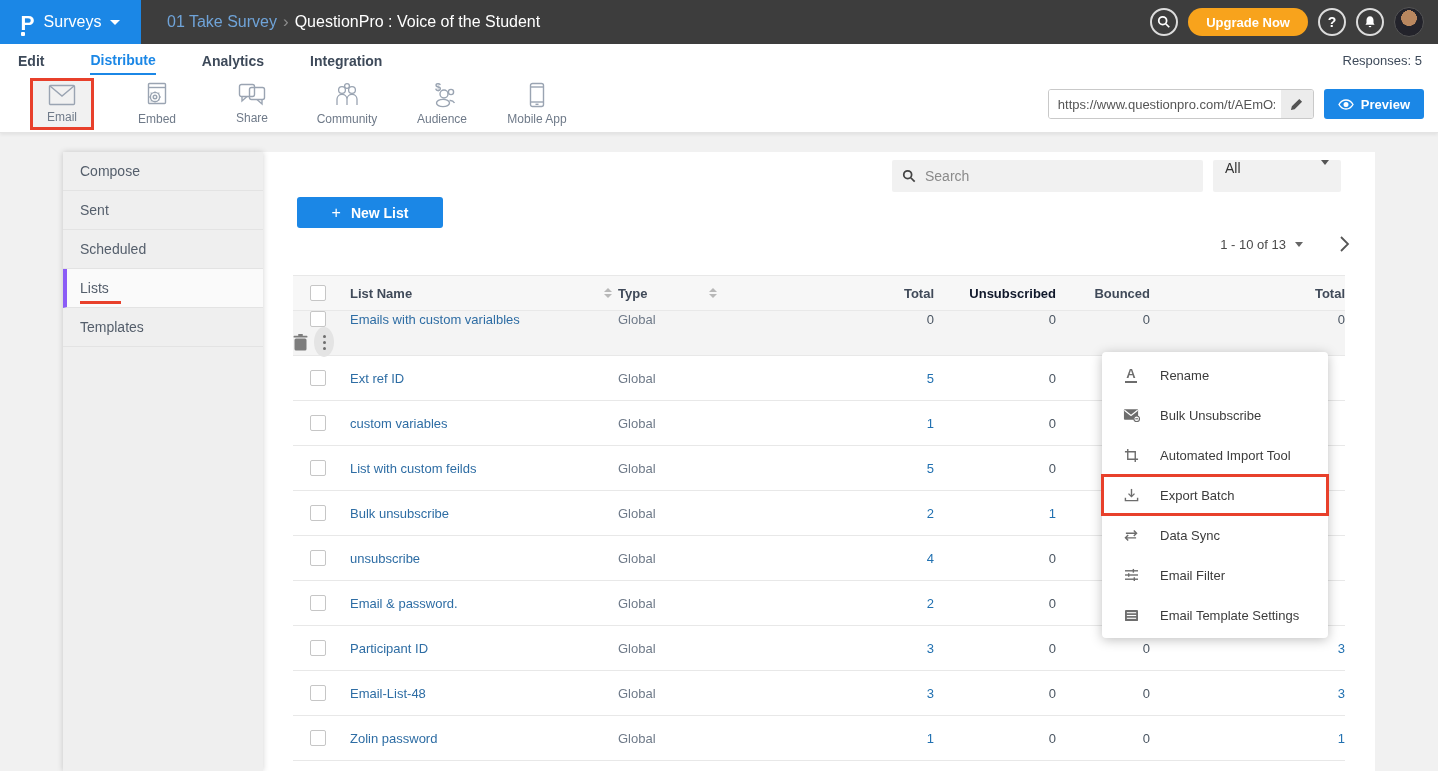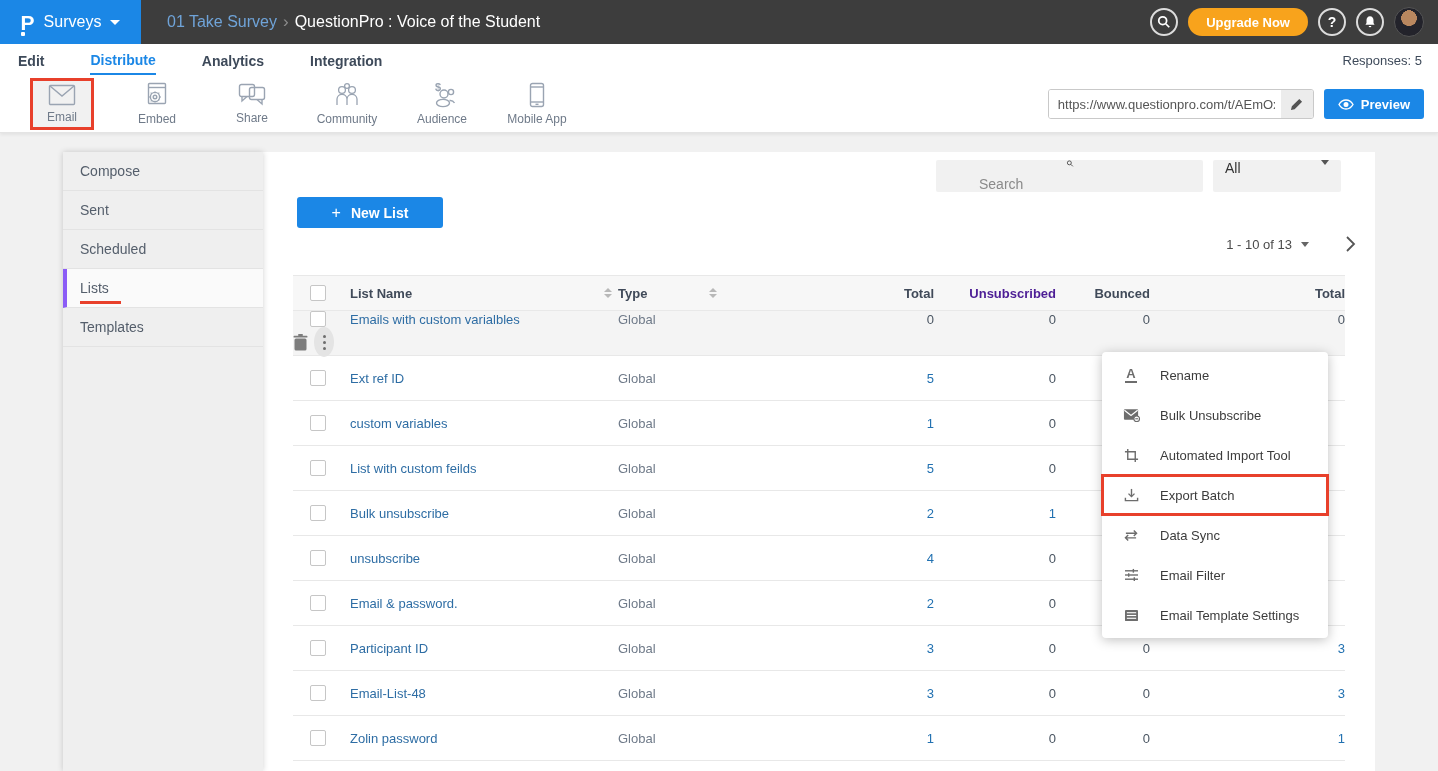--- a/index.html
+++ b/index.html
@@ -43,30 +43,30 @@
   
   .content { height:638px; background:#f1f1f1; padding-top:19px; display:flex; }
   .sidebar { width:200px; margin-left:63px; background:#efefef; box-shadow:0 0 6px rgba(0,0,0,0.18); z-index:2; }
   .side-item { height:39px; display:flex; align-items:center; padding-left:17px; font-size:14px; color:#545e6b; border-bottom:1px solid #e3e3e3; cursor:pointer; position:relative; }
   .side-item.active { background:#fafafa; border-left:4px solid #8b5cf6; padding-left:13px; }
   .red-underline { position:absolute; left:17px; bottom:3px; width:41px; height:3px; background:#e8402b; }
   .side-item.active .red-underline { left:13px; }
 
   .main-panel { width:1112px; background:#fff; position:relative; }
   .searchbar { position:absolute; top:8px; right:34px; display:flex; gap:10px; }
-  .search-box { width:267px; height:32px; background:#f1f1f1; border-radius:2px; display:flex; align-items:center; padding:0 10px; gap:9px; color:#555;flex-direction:column; }
+  .search-box { width:311px; height:32px; background:#f1f1f1; border-radius:2px; display:flex; align-items:center; padding:0 10px; gap:9px; color:#555; }
   .search-box input { border:none; outline:none; background:transparent; font-size:14px; color:#333; flex:1; font-family:inherit; }
   .search-box input::placeholder { color:#8a8a8a; }
   .filter-dd { width:128px; height:32px; background:#f1f1f1; border-radius:2px; display:flex; padding:0 12px; font-size:14px; color:#333; cursor:pointer; justify-content:space-between; }
   .filter-dd .caret { width:0;height:0;border-left:4px solid transparent;border-right:4px solid transparent;border-top:5px solid #555; }
 
   .newlist-btn { position:absolute; left:34px; top:45px; width:146px; height:31px; background:#1b87e6; border:none; border-radius:3px; color:#fff; font-size:14px; font-weight:bold; cursor:pointer; display:flex; align-items:center; justify-content:center; gap:10px; font-family:inherit; }
   .newlist-btn .plus { font-size:16px; font-weight:normal; }
 
-  .pagination { position:absolute; top:84px; right:18px; display:flex; align-items:center; gap:34px; }
+  .pagination { position:absolute; top:84px; right:24px; display:flex; align-items:center; gap:34px; }
   .page-range { display:flex; align-items:center; gap:9px; font-size:13px; color:#4a4a4a; cursor:pointer; }
   .page-range .caret { width:0;height:0;border-left:4px solid transparent;border-right:4px solid transparent;border-top:5px solid #666; }
   .page-next { color:#555; cursor:pointer; display:flex; }
 
   
   .ltable { position:absolute; top:123px; left:30px; width:1052px; }
   .trow, .thead { display:grid; grid-template-columns:45px 280px 105px 40px 171px 122px 94px 1fr; align-items:center; }
   .thead { height:36px; background:#f7f7f7; border-top:1px solid #e8e8e8; border-bottom:1px solid #e8e8e8; font-size:13px; font-weight:bold; color:#404a59; }
   .trow { height:45px; border-bottom:1px solid #e8e8e8; background:#fff; font-size:13px; }
   .trow.hl { background:#f4f4f4; }
@@ -286,21 +286,21 @@
         </div>
         <div class="cell-type" style="font-weight:bold;color:#404a59;">
           <span>Type</span>
           <span class="sort">
               <b class="up"></b>
               <b class="dn"></b>
             </span>
         </div>
         <div></div>
         <div class="num" style="color:#404a59;">Total</div>
-        <div class="num" style="color:#4c1d95;">Unsubscribed</div>
+        <div class="num" style="color:#0f172a;">Unsubscribed</div>
         <div class="num" style="color:#404a59;">Bounced</div>
         <div class="num" style="color:#404a59;">Total</div>
       </div>
 
         <div class="trow hl">
           <div class="cell-check">
             <span class="checkbox"></span>
           </div>
           <div class="cell-name">
             <a>Emails with custom varialbles</a>

